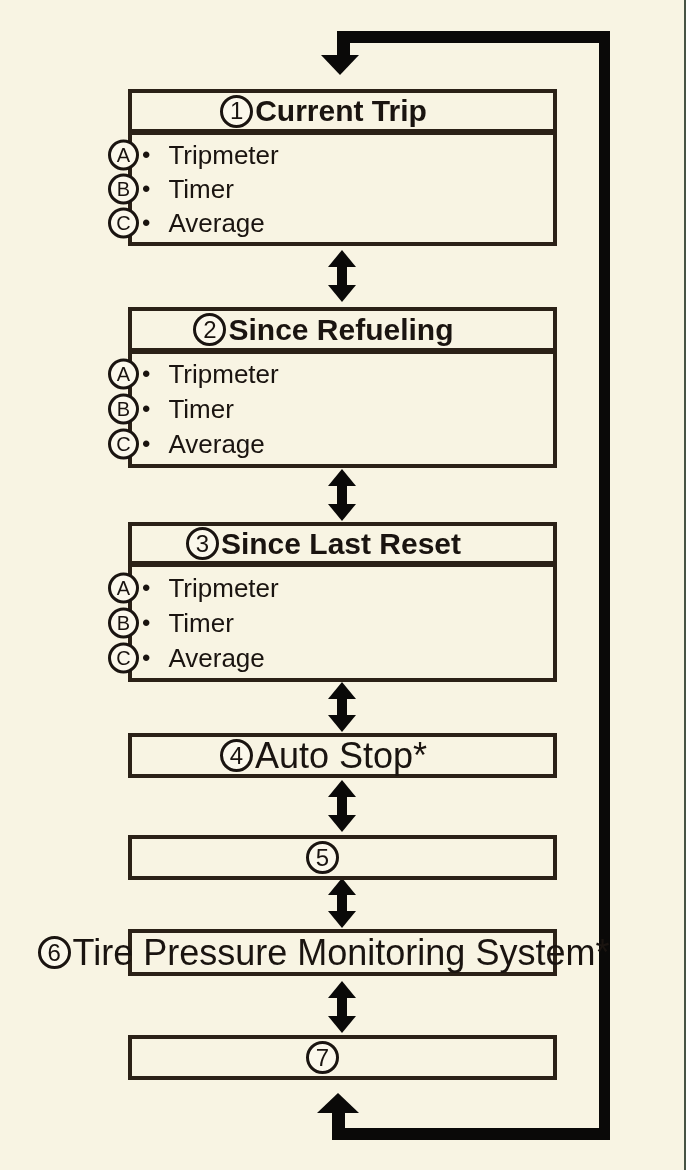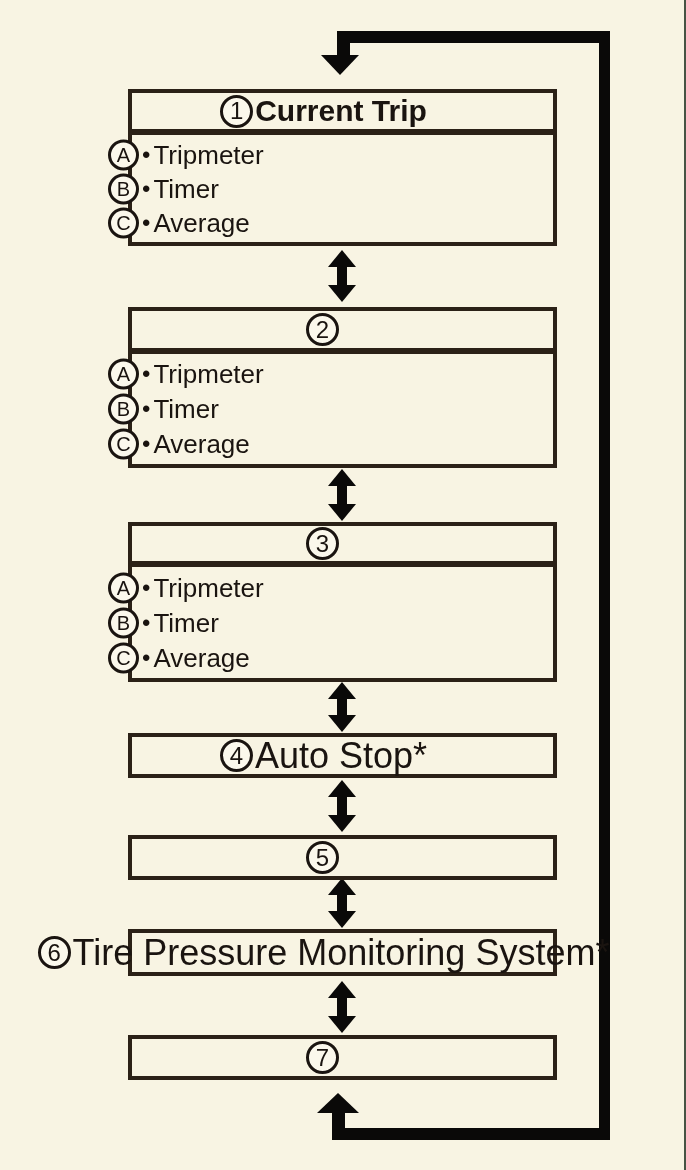--- a/index.html
+++ b/index.html
@@ -68,21 +68,21 @@
   }
   
   .mi{position:relative;display:flex;align-items:center;height:33px;}
   .lc{
     position:absolute;left:-24px;top:50%;transform:translateY(-50%);
     display:flex;align-items:center;justify-content:center;
     width:25px;height:25px;border:3px solid #1a1410;border-radius:50%;
     background:#fbf8ec;font-size:20px;z-index:2;
   }
   .bu{margin-left:10px;font-size:24px;line-height:1;}
-  .ml{margin-left:3px;font-size:26px;line-height:1;}
+  .ml{margin-left:18px;font-size:26px;line-height:1;}
   
   .edge-strip{position:absolute;right:0;top:0;width:2px;height:1170px;background:#475344;}
 </style>
 </head>
 <body>
 
 <div class="stage">
 
   <div class="lp loop-top"></div>
   <div class="lp loop-right"></div>
@@ -143,20 +143,21 @@
     <div class="mi">
       <span class="lc">C</span>
       <span class="bu">•</span>
       <span class="ml">Average</span>
     </div>
   </div>
 
   <div class="hdr" style="top:307px;height:45px;">
     <div class="title-wrap">
       <span class="cnum">2</span>
+      <span class="ttl bold">Since Refueling</span>
     </div>
   </div>
   <div class="bdy" style="top:352px;height:116px;">
     <div class="mi">
       <span class="lc">A</span>
       <span class="bu">•</span>
       <span class="ml">Tripmeter</span>
     </div>
     <div class="mi">
       <span class="lc">B</span>
@@ -166,20 +167,21 @@
     <div class="mi">
       <span class="lc">C</span>
       <span class="bu">•</span>
       <span class="ml">Average</span>
     </div>
   </div>
 
   <div class="hdr" style="top:522px;height:43px;">
     <div class="title-wrap">
       <span class="cnum">3</span>
+      <span class="ttl bold">Since Last Reset</span>
     </div>
   </div>
   <div class="bdy" style="top:565px;height:117px;">
     <div class="mi">
       <span class="lc">A</span>
       <span class="bu">•</span>
       <span class="ml">Tripmeter</span>
     </div>
     <div class="mi">
       <span class="lc">B</span>

